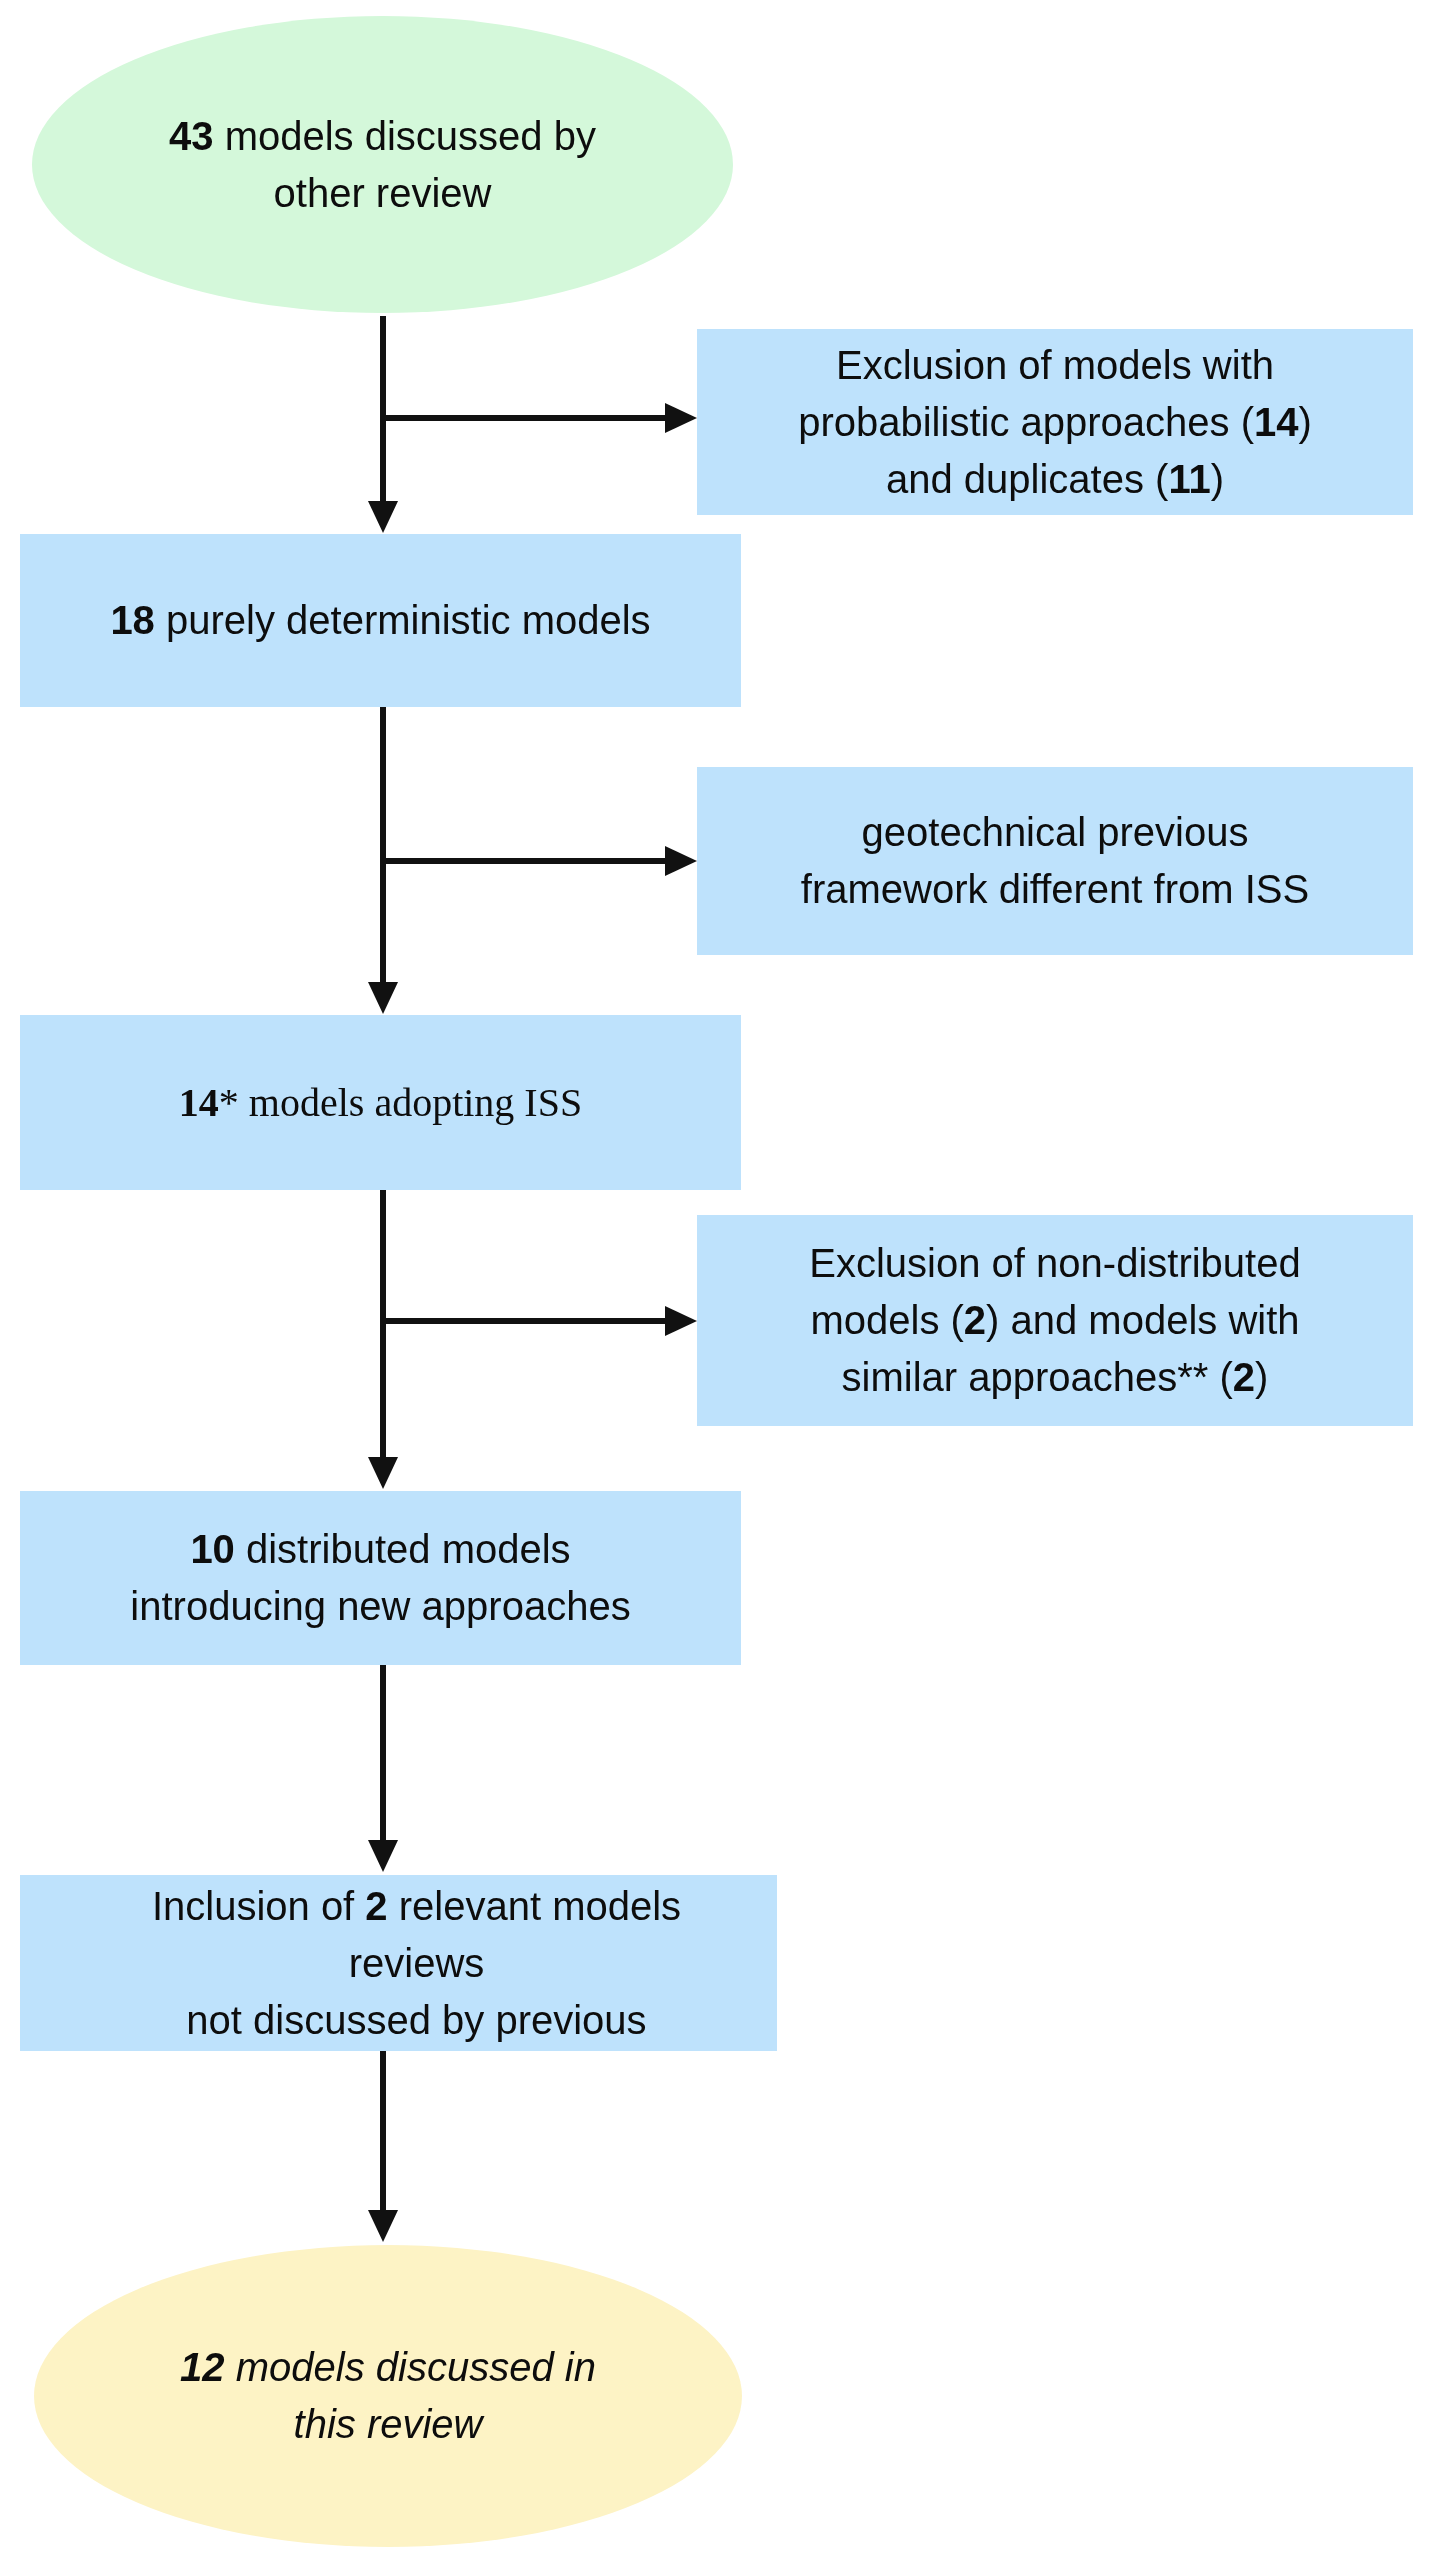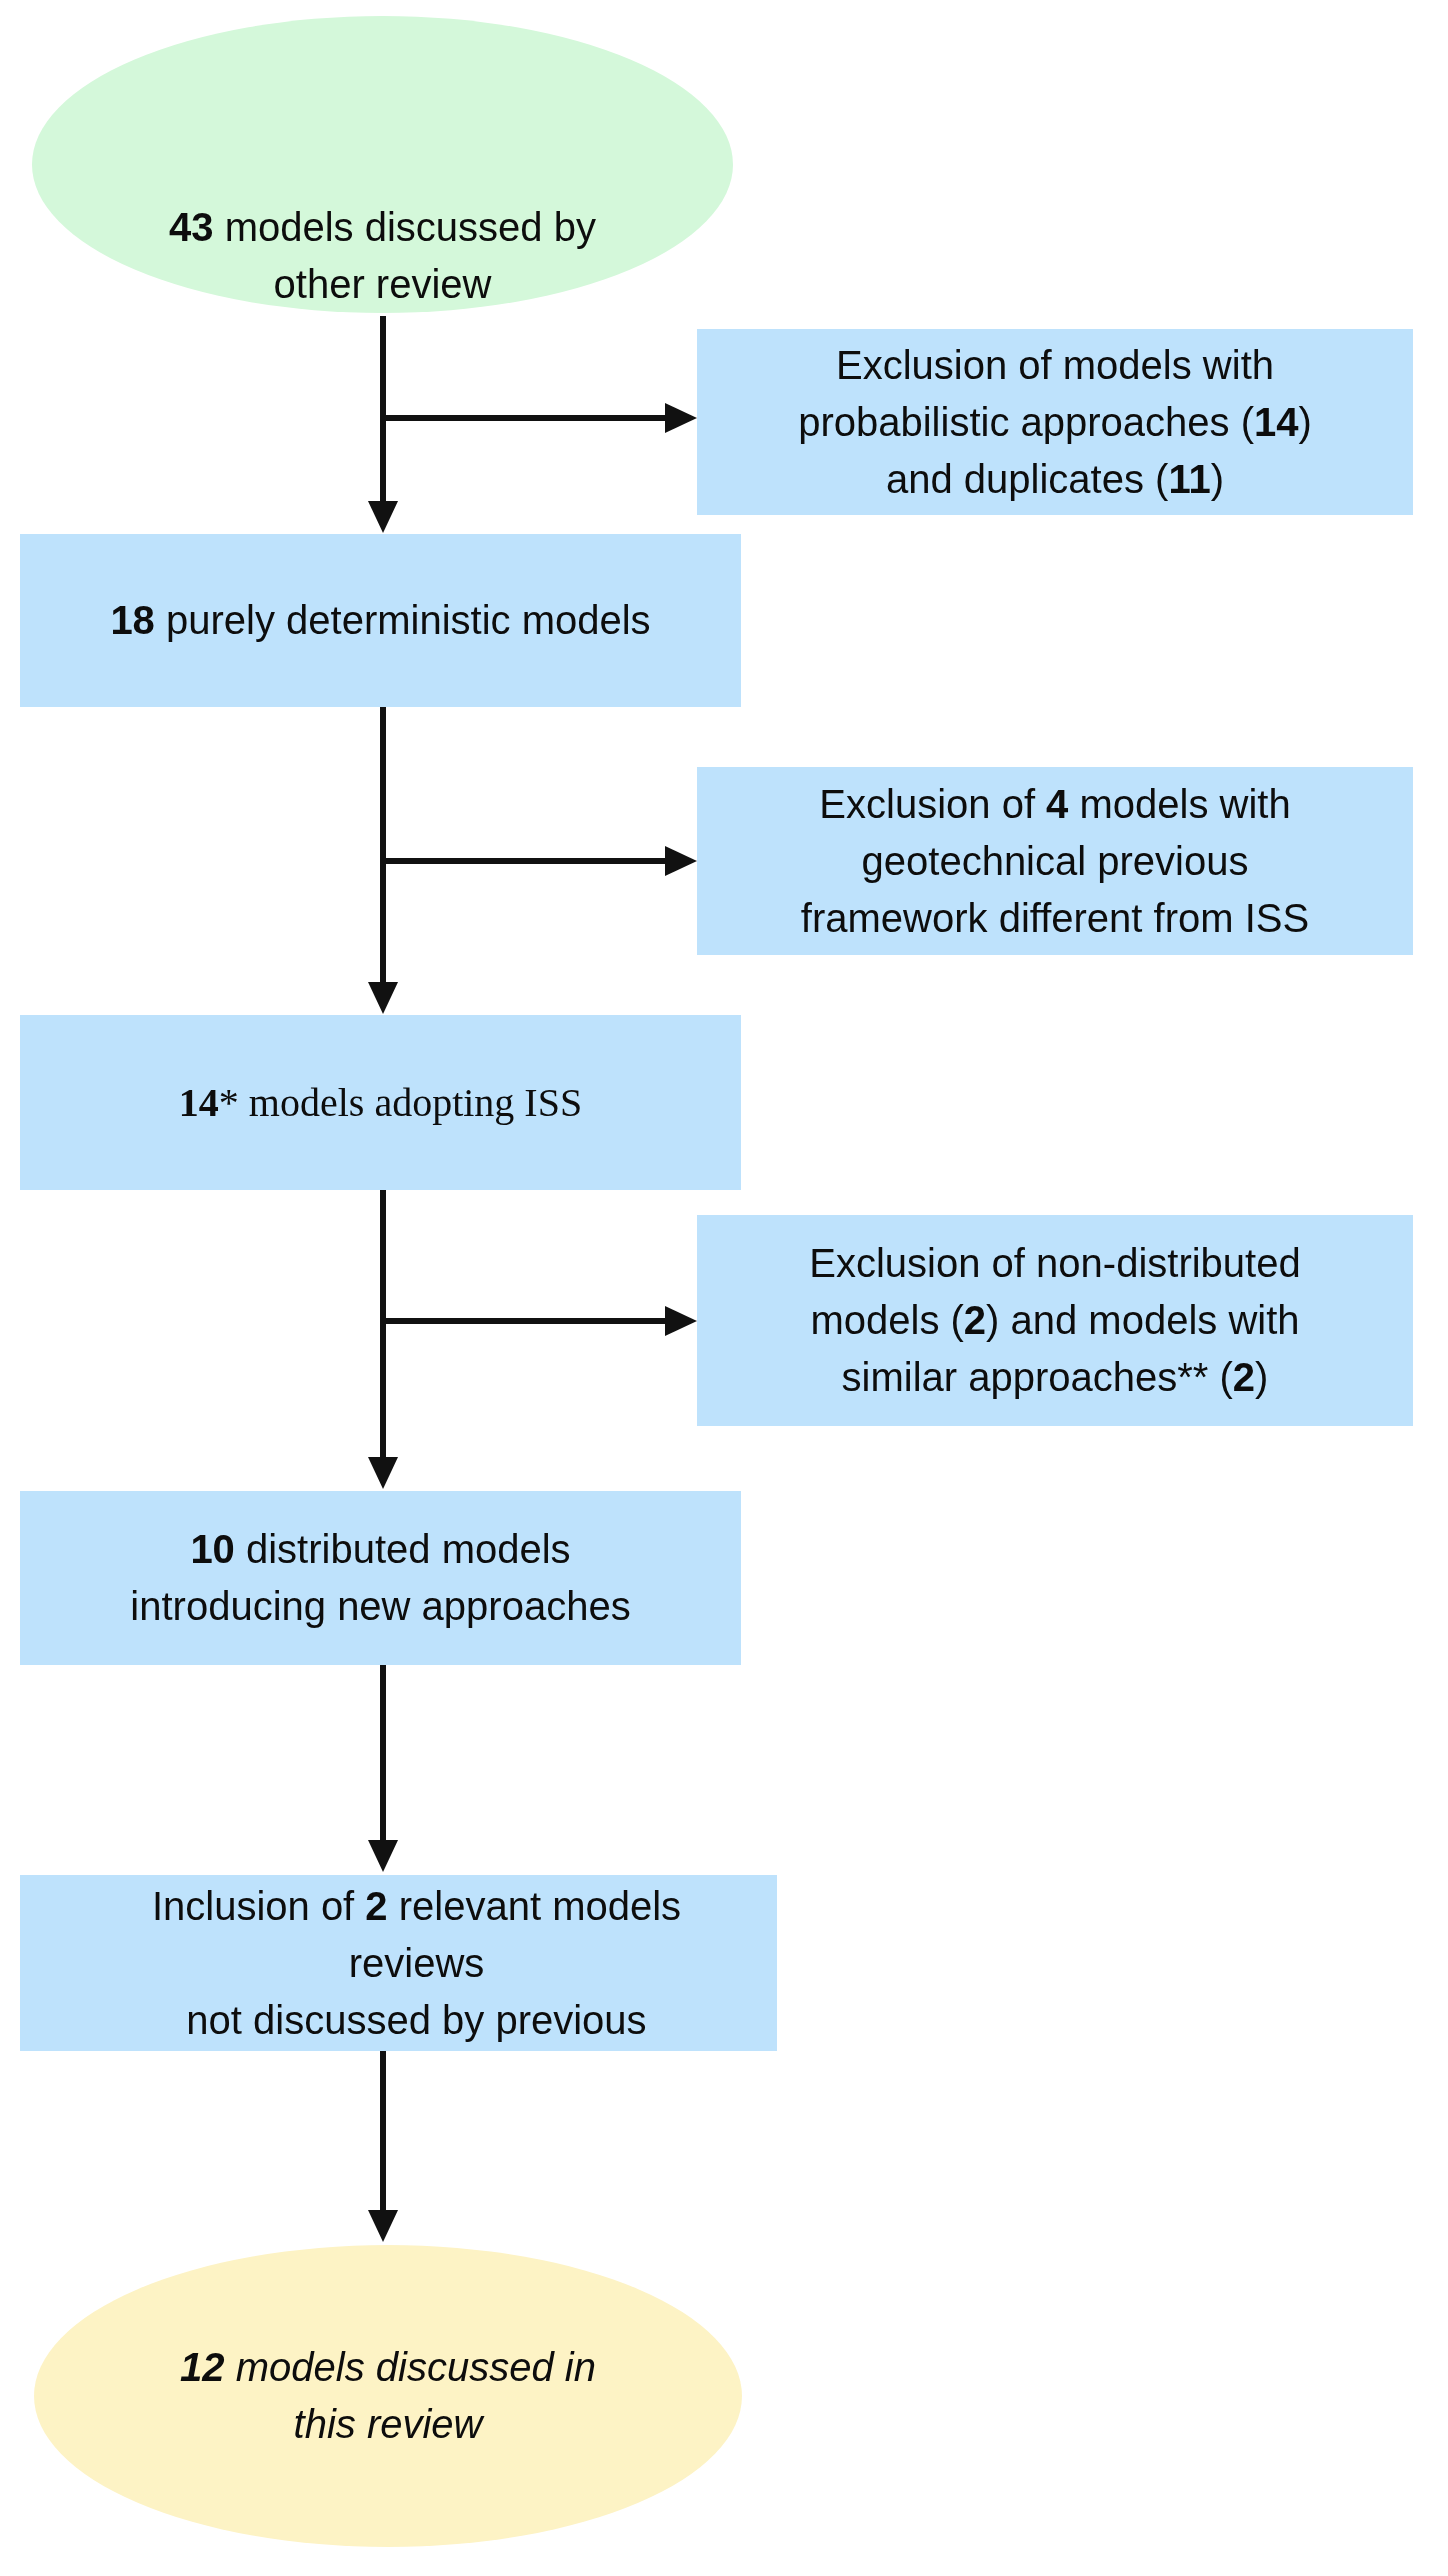--- a/index.html
+++ b/index.html
@@ -29,21 +29,21 @@
     position:absolute;width:0;height:0;
     border-top:15px solid transparent;border-bottom:15px solid transparent;
     border-left:32px solid #111111;
   }
 </style>
 </head>
 <body>
 
 <div class="canvas">
 
-  <div class="node ellipse start-fill" style="left:32px;top:16px;width:701px;height:297px;align-items:flex-end;">
+  <div class="node ellipse start-fill" style="left:32px;top:16px;width:701px;height:297px;">
     <div class="txt">
       <div class="ln"><b>43</b><span> models discussed by</span></div>
       <div class="ln"><span>other review</span></div>
     </div>
   </div>
 
   <div class="vline" style="left:380px;top:316px;height:188px;"></div>
   <div class="head-down" style="left:368px;top:501px;"></div>
 
   <div class="hline" style="left:382px;top:415px;width:286px;"></div>
@@ -64,21 +64,20 @@
   </div>
 
   <div class="vline" style="left:380px;top:707px;height:275px;"></div>
   <div class="head-down" style="left:368px;top:982px;"></div>
 
   <div class="hline" style="left:382px;top:858px;width:286px;"></div>
   <div class="head-right" style="left:665px;top:846px;"></div>
 
   <div class="node process-fill" style="left:697px;top:767px;width:716px;height:188px;">
     <div class="txt">
-      <div class="ln"><span>Exclusion of </span><b>4</b><span> models with</span></div>
       <div class="ln"><span>geotechnical previous</span></div>
       <div class="ln"><span>framework different from ISS</span></div>
     </div>
   </div>
 
   <div class="node process-fill" style="left:20px;top:1015px;width:721px;height:175px;font-family:Liberation Serif, serif;">
     <div class="txt">
       <div class="ln"><b>14</b><span>* models adopting ISS</span></div>
     </div>
   </div>

